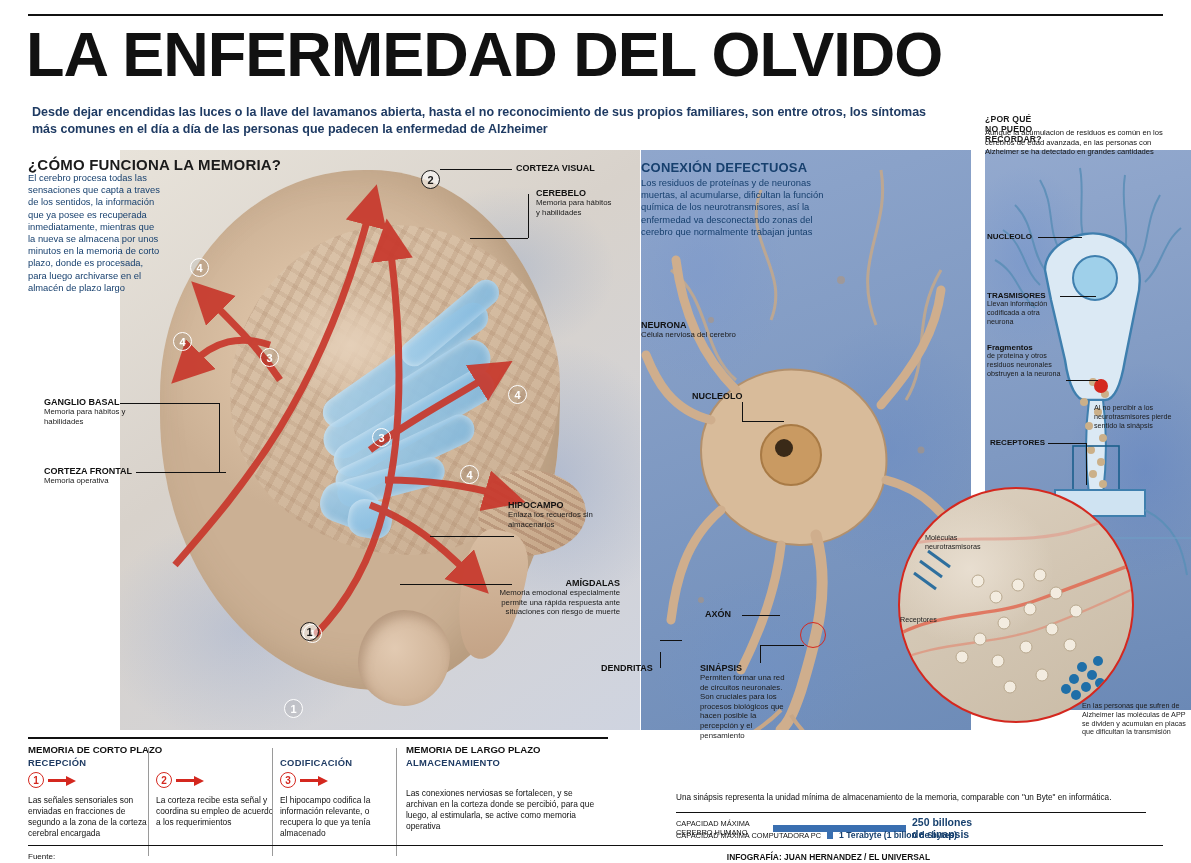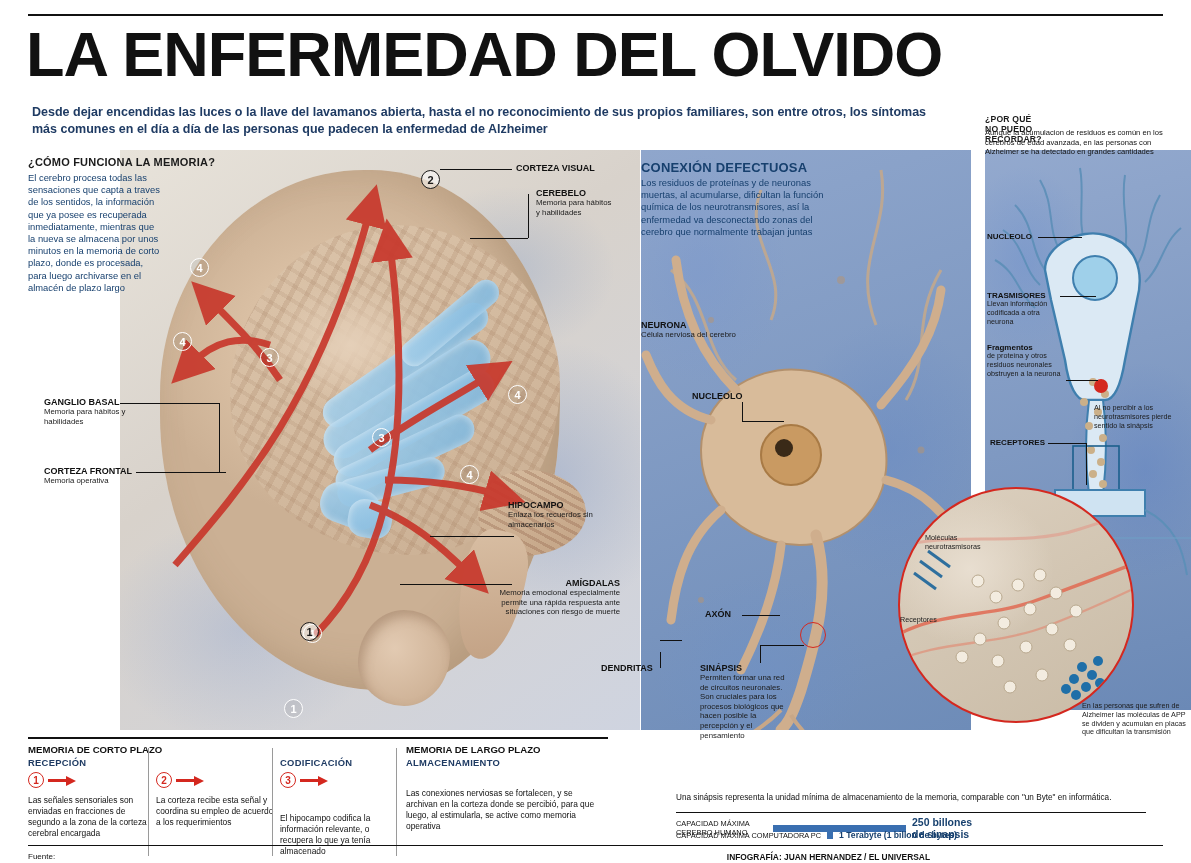--- a/index.html
+++ b/index.html
@@ -91,21 +91,21 @@
   
   .numcirc {
     position:absolute; width:19px; height:19px; border-radius:50%;
     border:1.6px solid #ffffff; color:#ffffff; font-size:11px; font-weight:bold;
     display:flex; align-items:center; justify-content:center;
     background:rgba(0,0,0,.06);
   }
   .numcirc.dark { border-color:#1b1b1b; color:#1b1b1b; background:rgba(255,255,255,.55); }
 
   
-  .hdg { font-size:11px; font-weight:bold; color:#1b1b1b; letter-spacing:.2px; }
+  .hdg { font-size:15px; font-weight:bold; color:#1b1b1b; letter-spacing:.2px; }
   .hdg-blue { font-size:13px; font-weight:bold; color:#17406e; letter-spacing:.2px; }
   .body-txt { font-size:9.4px; line-height:12.2px; color:#17406e; }
   .lbl { font-size:9px; font-weight:bold; color:#111; }
   .lbl-sub { font-size:7.8px; line-height:9.6px; color:#1b1b1b; }
   .leader { position:absolute; background:#111; }
 
   
   .how-ttl { position:absolute; left:28px; top:156px; }
   .how-txt { position:absolute; left:28px; top:172px; width:132px; }
 
@@ -486,21 +486,21 @@
     <div class="arw"></div>
   </div>
   <div class="stage-txt" style="left:156px;top:795px;">La corteza recibe esta señal y coordina su empleo de acuerdo a los requerimientos</div>
 
   <div class="vsep" style="left:272px;"></div>
   <div class="stage-sub" style="left:280px;top:757px;">CODIFICACIÓN</div>
   <div class="stage-arrow" style="left:280px;top:772px;">
     <div class="nc">3</div>
     <div class="arw"></div>
   </div>
-  <div class="stage-txt" style="left:280px;top:813px;">El hipocampo codifica la información relevante, o recupera lo que ya tenía almacenado</div>
+  <div class="stage-txt" style="left:280px;top:795px;">El hipocampo codifica la información relevante, o recupera lo que ya tenía almacenado</div>
 
   <div class="vsep" style="left:396px;"></div>
   <div class="stage-ttl" style="left:406px;top:744px;">MEMORIA DE LARGO PLAZO</div>
   <div class="stage-sub" style="left:406px;top:757px;">ALMACENAMIENTO</div>
   <div class="stage-txt" style="left:406px;top:788px;width:196px;">Las conexiones nerviosas se fortalecen, y se archivan en la corteza donde se percibió, para que luego, al estimularla, se active como memoria operativa</div>
 
   <div class="cap-note">Una sinápsis representa la unidad mínima de almacenamiento de la memoria, comparable con "un Byte" en informática.</div>
   <div class="cap-rule"></div>
 
   <div class="cap-row" style="left:676px;top:816px;">

